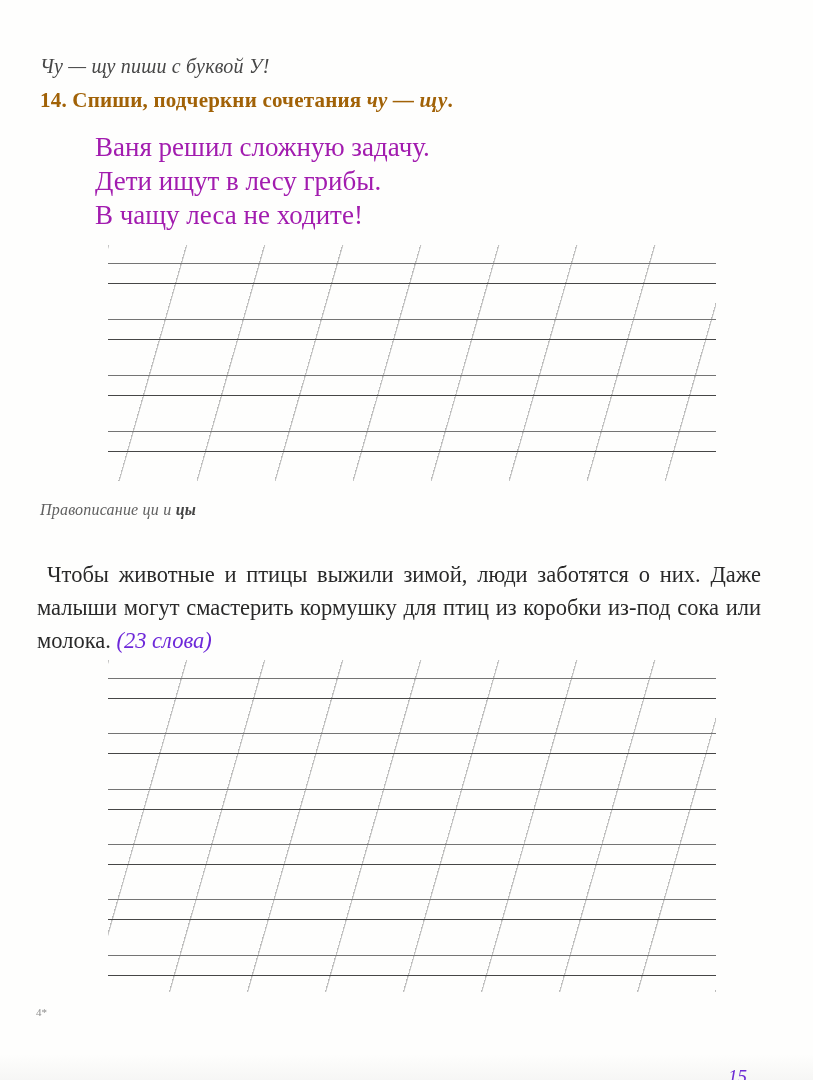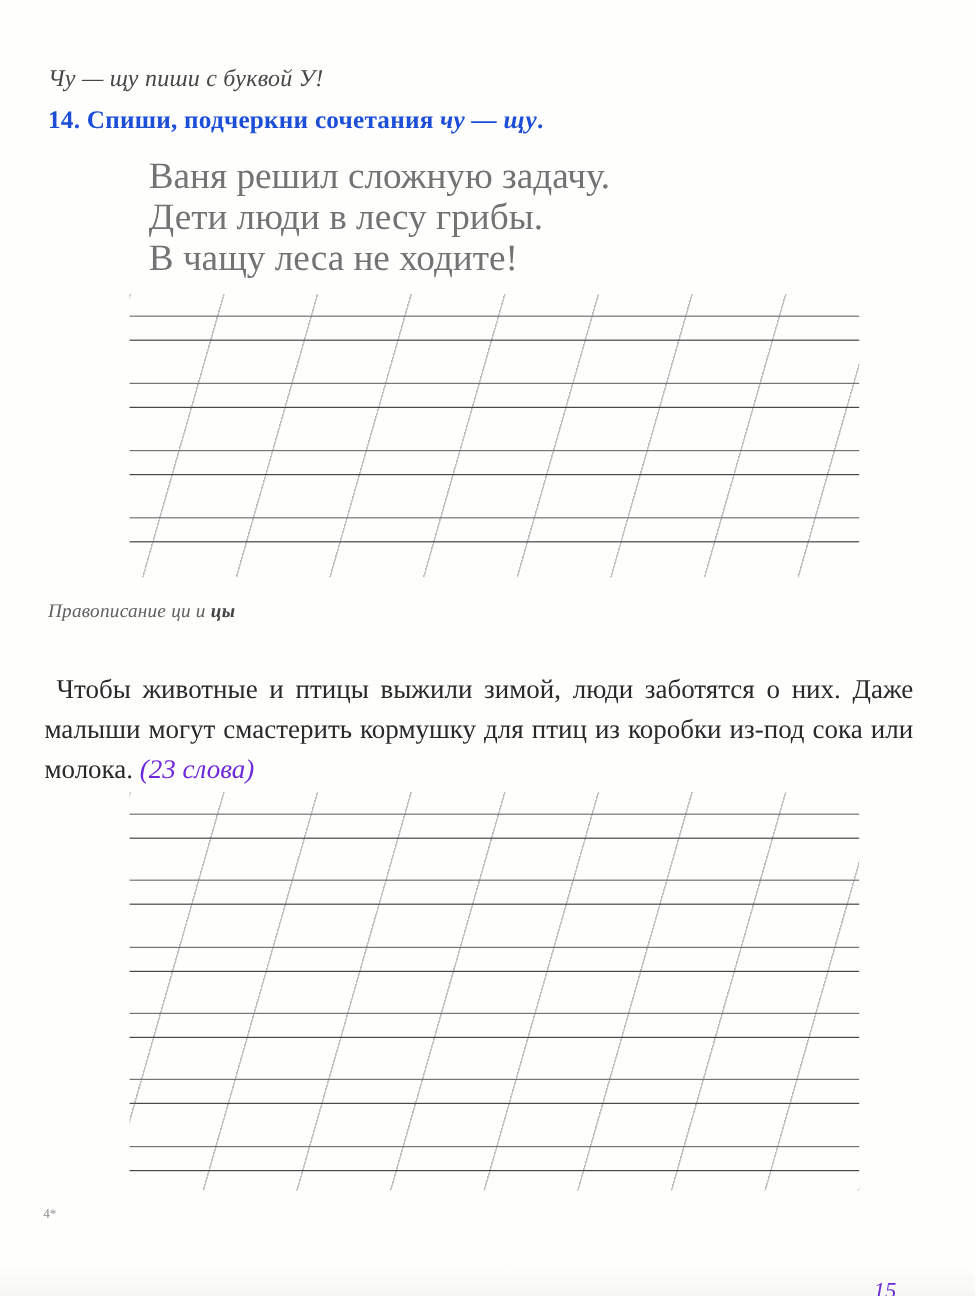--- a/index.html
+++ b/index.html
@@ -25,38 +25,37 @@
     font-style: italic;
     font-size: 20px;
     color: #474747;
     letter-spacing: .2px;
   }
   .ex-heading {
     position: absolute;
     left: 40px;
     font-weight: bold;
     font-size: 21px;
-    color: #1d4ed8;
+    color: #a16207;
     letter-spacing: .2px;
   }
   .ex-heading .it {
     font-weight: 600;
     font-style: italic;
   }
   #ex14-heading { top: 88px; }
   #ex15-heading { top: 523px; }
 
   .sentences {
     position: absolute;
     left: 95px;
     top: 130px;
-    font-size: 31px;
+    font-size: 27px;
     line-height: 34px;
-    color: #737373;
-    margin-left: 29px;
+    color: #a21caf;
   }
   .sentences div { white-space: nowrap; }
 
   .section-heading {
     position: absolute;
     left: 40px;
     top: 501px;
     font-style: italic;
     font-size: 16px;
     color: #606060;
@@ -145,21 +144,21 @@
   <div class="rule-note">Чу — щу пиши с буквой У!</div>
 
   <div class="ex-heading" id="ex14-heading">
     <span>14.</span>
     <span>Спиши, подчеркни сочетания</span>
     <span class="it">чу — щу</span><span>.</span>
   </div>
 
   <div class="sentences">
     <div>Ваня решил сложную задачу.</div>
-    <div>Дети люди в лесу грибы.</div>
+    <div>Дети ищут в лесу грибы.</div>
     <div>В чащу леса не ходите!</div>
   </div>
 
   <div class="ruled-block" id="writing-block-1">
       <div class="write-row" style="top: 18px;"></div>
       <div class="write-row" style="top: 74px;"></div>
       <div class="write-row" style="top: 130px;"></div>
       <div class="write-row" style="top: 186px;"></div>
     </div>
 

